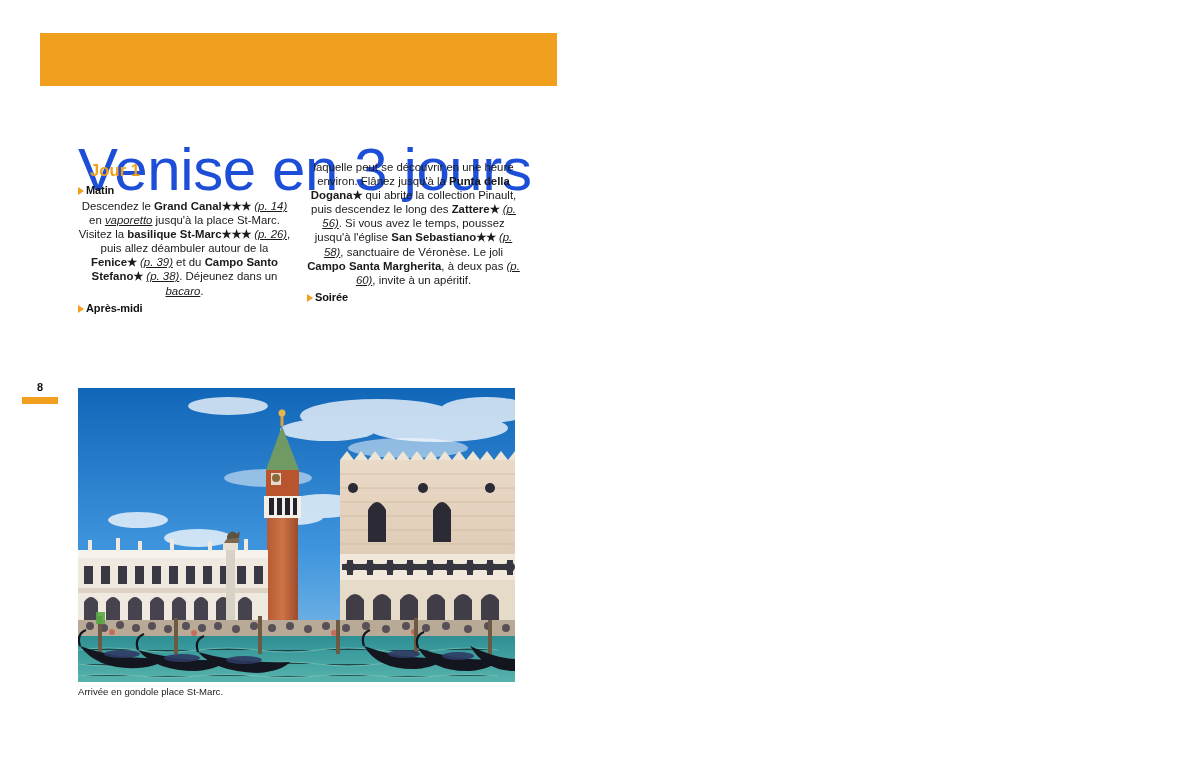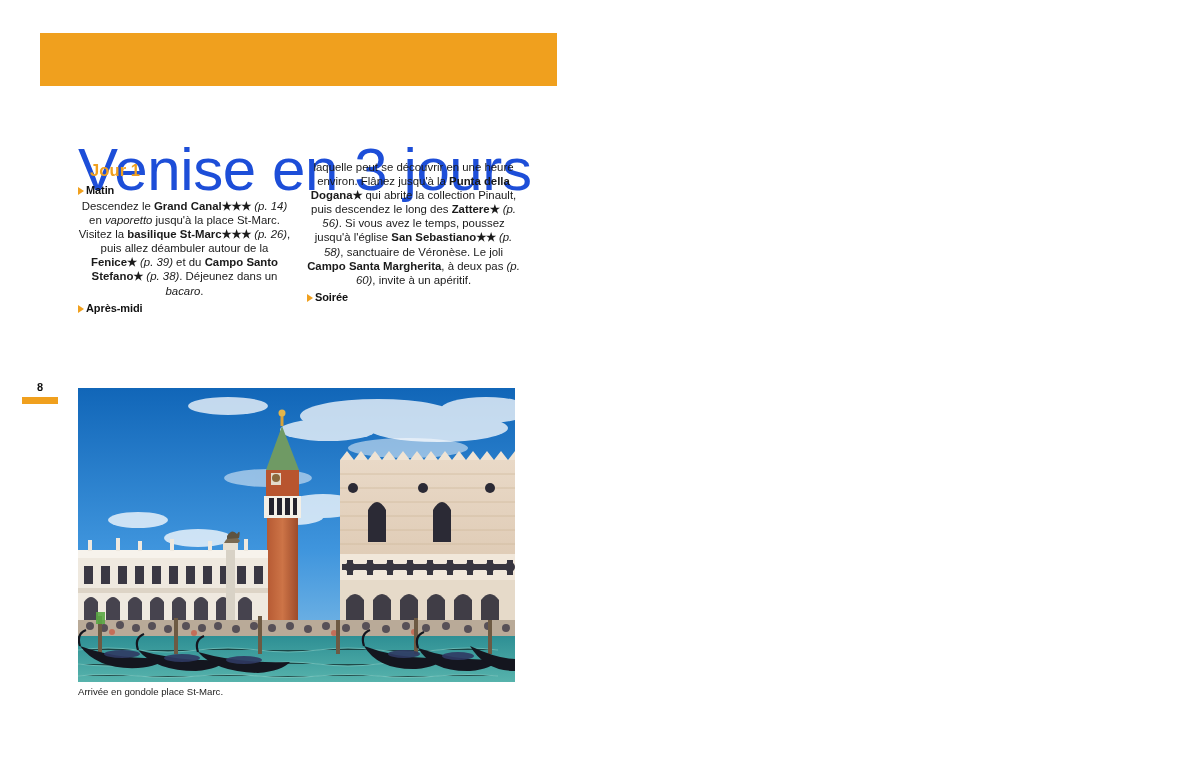--- a/index.html
+++ b/index.html
@@ -109,21 +109,21 @@
     margin-right: 2px;
     vertical-align: -1px;
   }
 
   .para {
     margin: 0 0 1px 0;
     text-align: center;
     hyphens: none;
   }
   .para b  { font-weight: bold; }
-  .para i  { font-style: italic; }
+  .para i  { font-style: italic; text-decoration: underline; }
   .stars { letter-spacing: -0.4px; }
 
   
   .photo-wrap {
     position: absolute;
     left: 78px;
     top: 388px;
     width: 437px;
     height: 294px;
     overflow: hidden;

